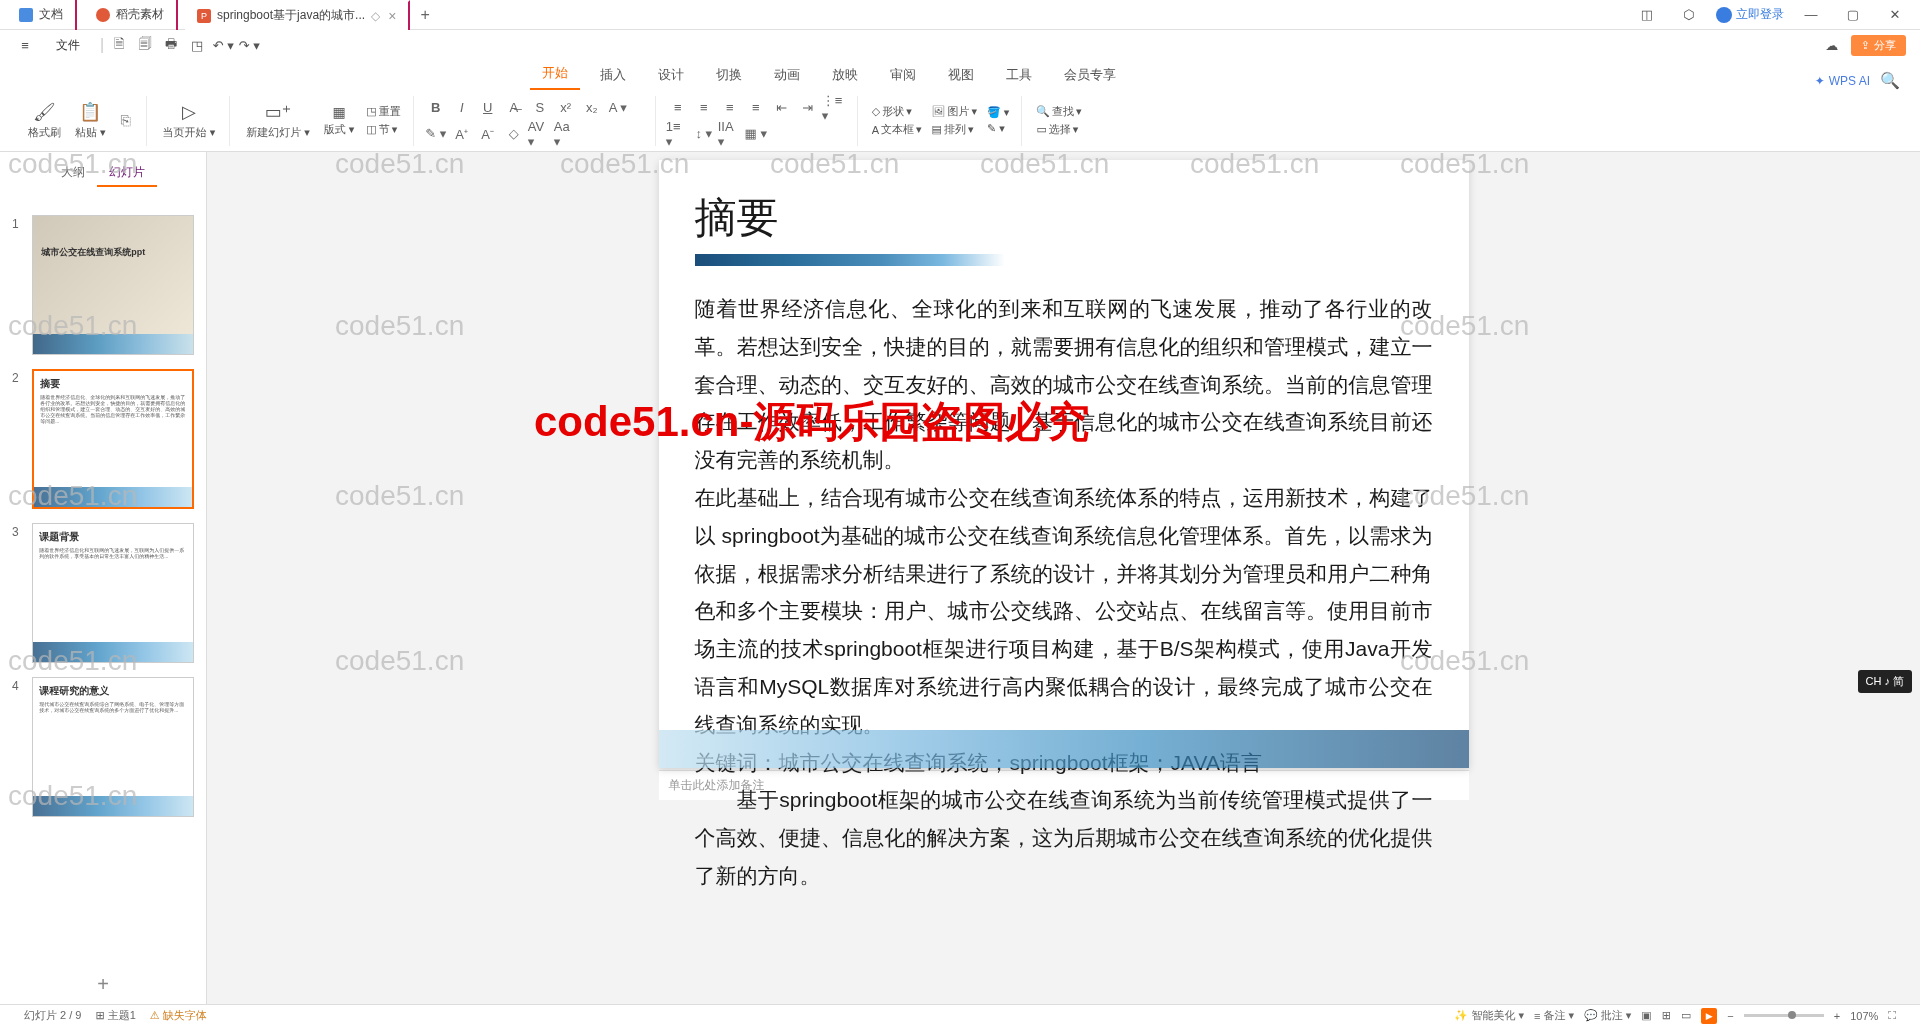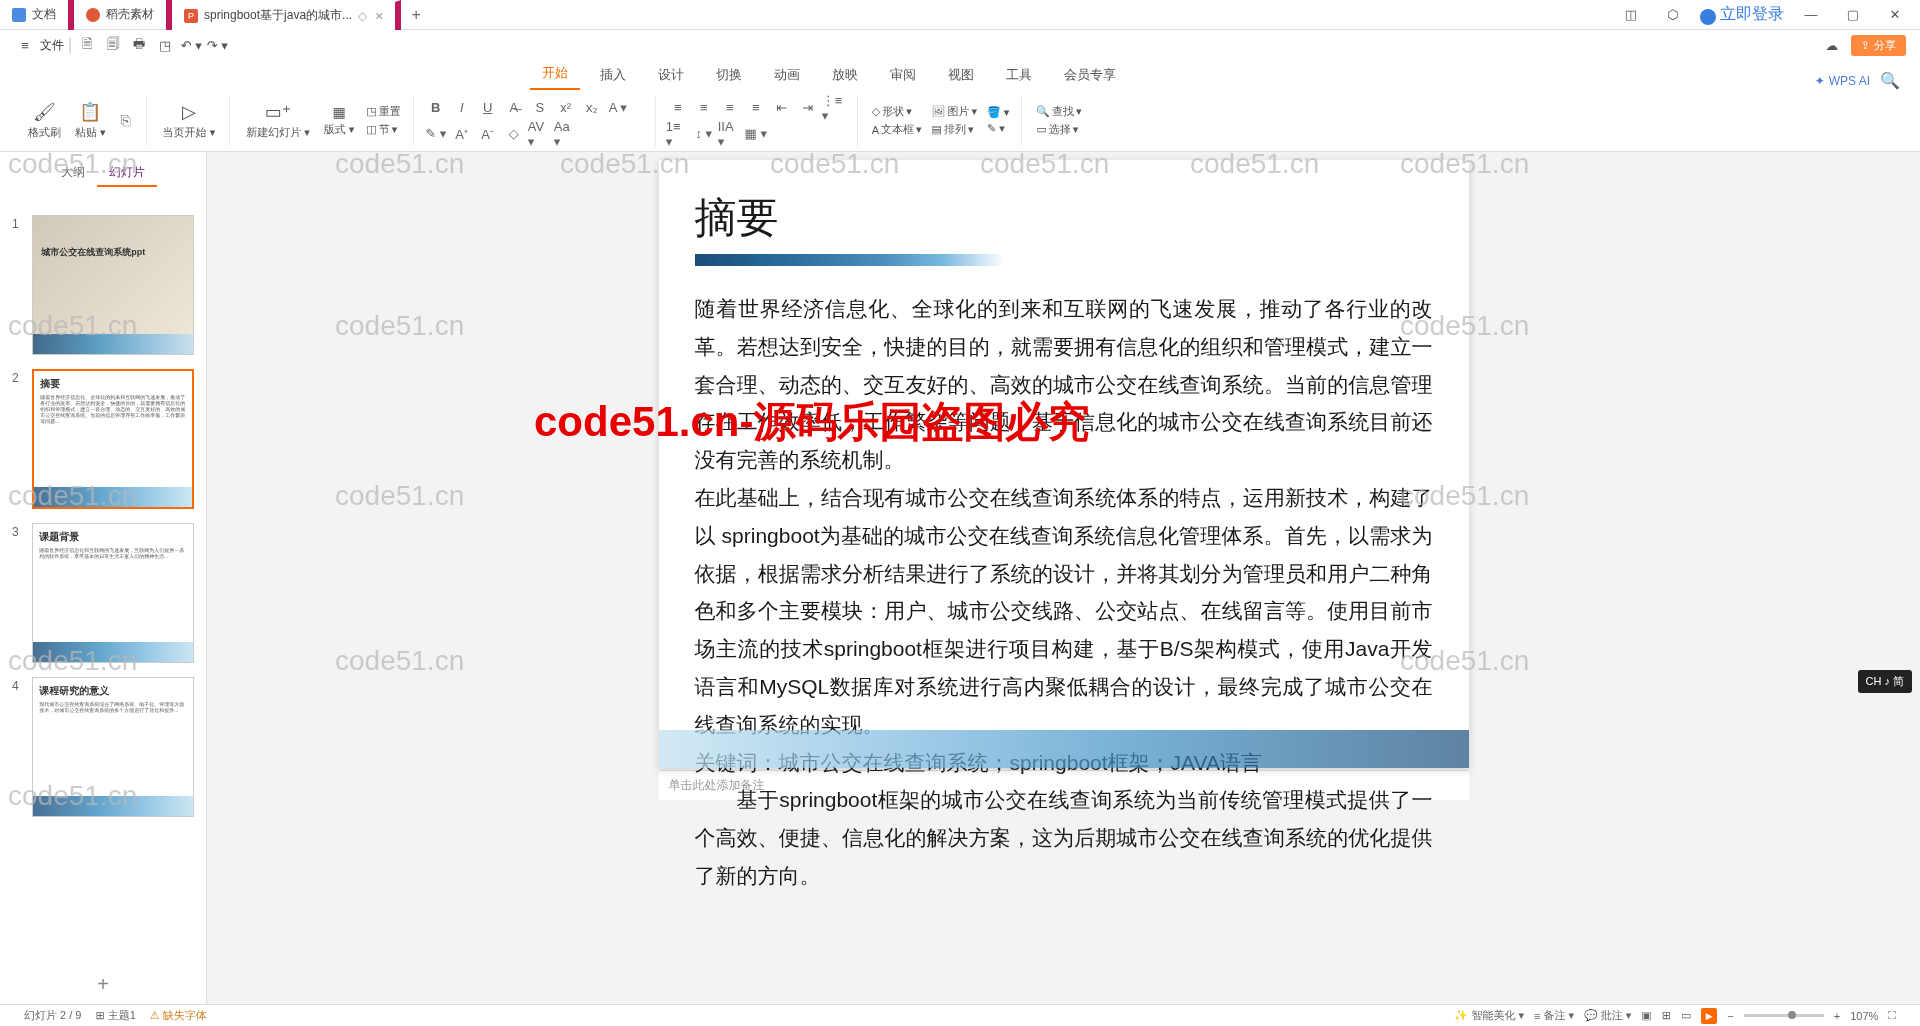--- a/index.html
+++ b/index.html
@@ -4,34 +4,34 @@
 <style>
 * { margin: 0; padding: 0; box-sizing: border-box; font-family: "Microsoft YaHei", sans-serif; }
 body { background: #fff; width: 1920px; height: 1026px; overflow: hidden; position: relative; }
 
 
 .watermark { position: absolute; color: #b8b8b8; font-size: 28px; font-weight: 300; pointer-events: none; z-index: 100; opacity: 0.7; }
 .watermark-red { position: absolute; color: #e60000; font-size: 42px; font-weight: bold; pointer-events: none; z-index: 101; }
 
 
 .titlebar { height: 30px; display: flex; align-items: center; background: #fff; border-bottom: 1px solid #e0e0e0; }
-.tab { display: flex; align-items: center; padding: 0 12px; height: 30px; font-size: 12px; color: #444; cursor: pointer; border-right: 6px solid #be185d; }
+.tab { display: flex; align-items: center; padding: 0 12px; height: 30px; font-size: 12px; color: #444; cursor: pointer; border-right: 2px solid #be185d; margin-left: 7px; }
 .tab.active { background: #fff; border-top: 2px solid #fff; }
 .tab-icon { width: 14px; height: 14px; margin-right: 6px; display: inline-block; }
 .tab-close { margin-left: 8px; color: #999; font-size: 14px; }
 .tab-add { padding: 0 10px; color: #666; font-size: 16px; cursor: pointer; }
 .titlebar-right { margin-left: auto; display: flex; align-items: center; gap: 12px; padding-right: 10px; }
 .win-btn { width: 30px; height: 26px; display: flex; align-items: center; justify-content: center; color: #555; cursor: pointer; font-size: 13px; }
-.login-btn { color: #3a7de0; font-size: 16px; display: flex; align-items: flex-end; gap: 4px; }
+.login-btn { color: #3a7de0; font-size: 12px; display: flex; align-items: center; gap: 4px; }
 .avatar-circle { width: 16px; height: 16px; border-radius: 50%; background: #3a7de0; display: inline-block; }
 
 
 .quickbar { height: 30px; display: flex; align-items: center; background: #fff; padding: 0 14px; gap: 4px; }
 .quickbar .qb { width: 22px; height: 22px; display: flex; align-items: center; justify-content: center; color: #555; cursor: pointer; font-size: 13px; }
-.menu-label { font-size: 12px; color: #333; margin: 0 0; }
+.menu-label { font-size: 12px; color: #333; margin: 0 16px; }
 .quickbar-right { margin-left: auto; display: flex; align-items: center; gap: 8px; }
 .share-btn { background: #ff8a3d; color: #fff; padding: 3px 10px; border-radius: 3px; font-size: 11px; display: flex; align-items: center; gap: 4px; }
 
 
 .ribbon-tabs { height: 30px; display: flex; align-items: flex-end; padding-left: 530px; gap: 8px; background: #fff; }
 .ribbon-tab { padding: 6px 12px; font-size: 13px; color: #555; cursor: pointer; }
 .ribbon-tab.active { color: #ff6a00; border-bottom: 2px solid #ff6a00; font-weight: 500; }
 .ribbon-right { margin-left: auto; display: flex; align-items: center; gap: 10px; padding-right: 20px; }
 .wps-ai { color: #4a7de0; font-size: 12px; display: flex; align-items: center; gap: 4px; }
 

